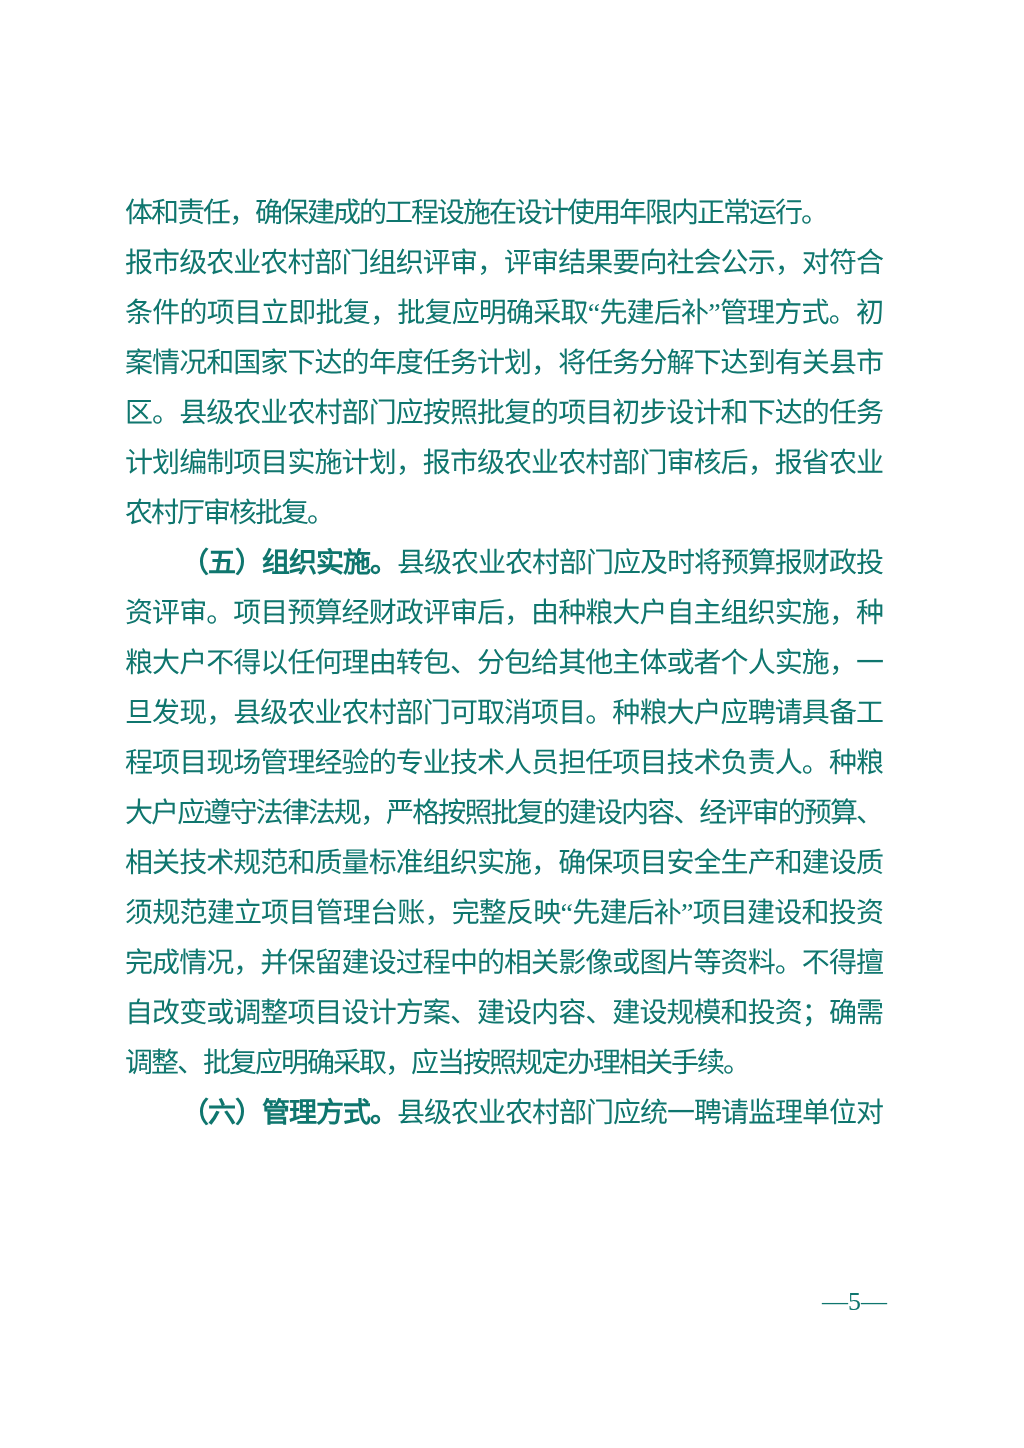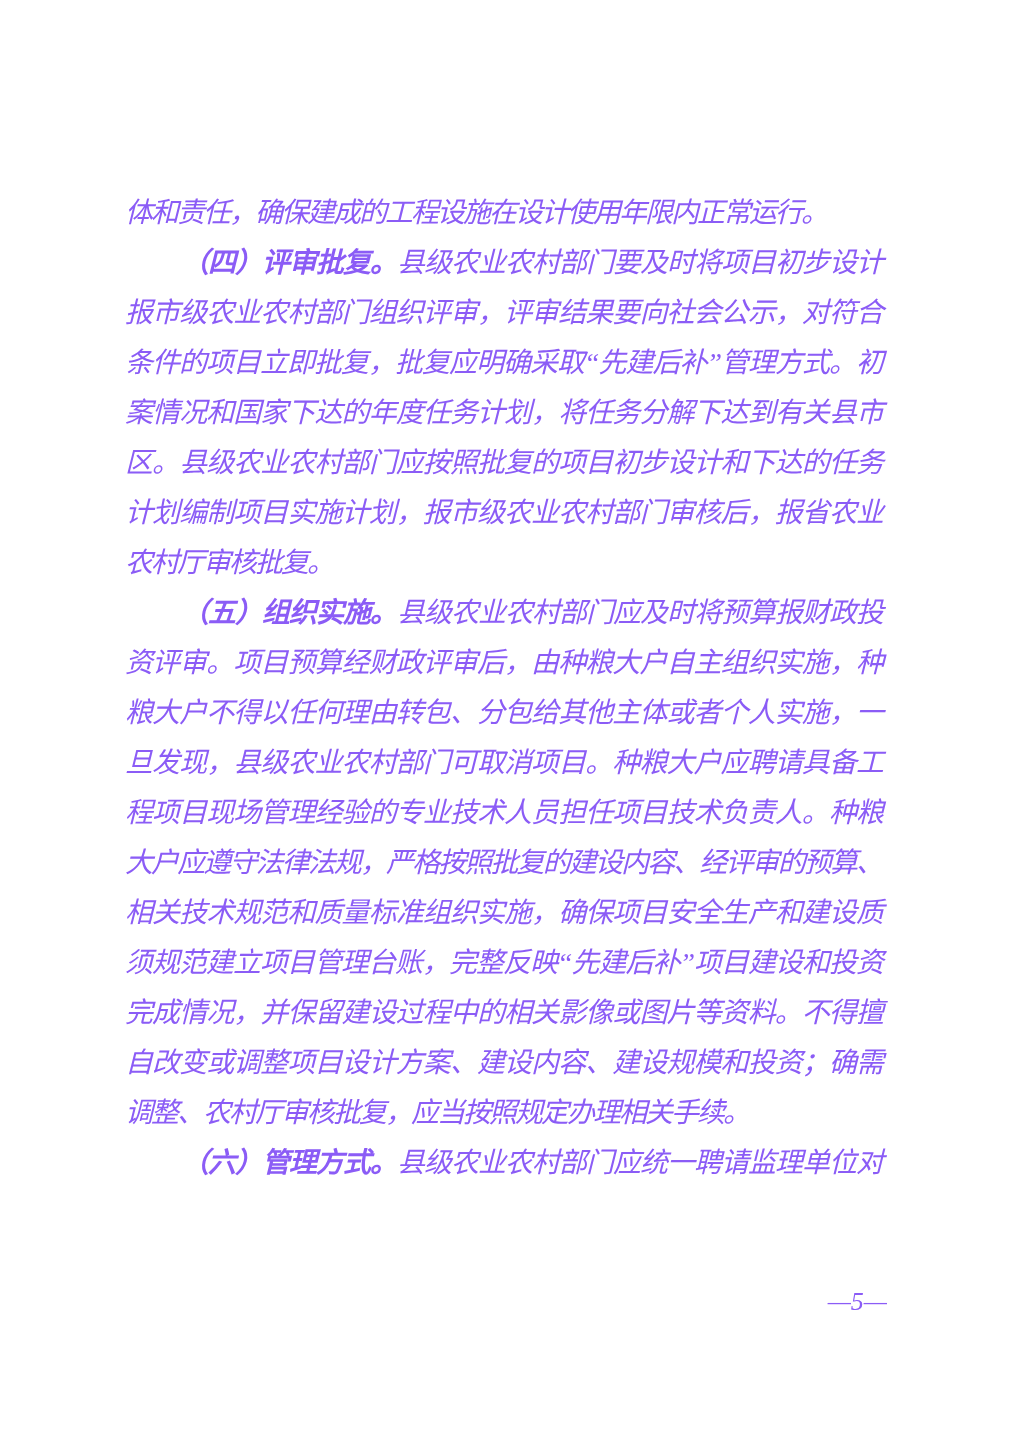--- a/index.html
+++ b/index.html
@@ -52,39 +52,38 @@
     width: 762px;
     text-align: right;
     font-size: 26px;
     line-height: 32px;
     letter-spacing: 0;
   }
 </style>
 </head>
 <body>
 
-<div class="page" style="background: rgb(255, 255, 255); color: #8b5cf6; font-style: italic;">
+<div class="page" style="background: rgb(255, 255, 255); color: #0f766e;">
   <div class="textblock" id="textblock">
       <div class="line"><span>体和责任，确保建成的工程设施在设计使用年限内正常运行。</span></div>
-      <div class="line indent justify"><b>（四）评审批复。</b><span>县级农业农村部门要及时将项目初步设计</span></div>
       <div class="line justify"><span>报市级农业农村部门组织评审，评审结果要向社会公示，对符合</span></div>
       <div class="line justify"><span>条件的项目立即批复，批复应明确采取“先建后补”管理方式。初</span></div>
       <div class="line justify"><span>案情况和国家下达的年度任务计划，将任务分解下达到有关县市</span></div>
       <div class="line justify"><span>区。县级农业农村部门应按照批复的项目初步设计和下达的任务</span></div>
       <div class="line justify"><span>计划编制项目实施计划，报市级农业农村部门审核后，报省农业</span></div>
       <div class="line"><span>农村厅审核批复。</span></div>
       <div class="line indent justify"><b>（五）组织实施。</b><span>县级农业农村部门应及时将预算报财政投</span></div>
       <div class="line justify"><span>资评审。项目预算经财政评审后，由种粮大户自主组织实施，种</span></div>
       <div class="line justify"><span>粮大户不得以任何理由转包、分包给其他主体或者个人实施，一</span></div>
       <div class="line justify"><span>旦发现，县级农业农村部门可取消项目。种粮大户应聘请具备工</span></div>
       <div class="line justify"><span>程项目现场管理经验的专业技术人员担任项目技术负责人。种粮</span></div>
       <div class="line justify"><span>大户应遵守法律法规，严格按照批复的建设内容、经评审的预算、</span></div>
       <div class="line justify"><span>相关技术规范和质量标准组织实施，确保项目安全生产和建设质</span></div>
       <div class="line justify"><span>须规范建立项目管理台账，完整反映“先建后补”项目建设和投资</span></div>
       <div class="line justify"><span>完成情况，并保留建设过程中的相关影像或图片等资料。不得擅</span></div>
       <div class="line justify"><span>自改变或调整项目设计方案、建设内容、建设规模和投资；确需</span></div>
-      <div class="line"><span>调整、农村厅审核批复，应当按照规定办理相关手续。</span></div>
+      <div class="line"><span>调整、批复应明确采取，应当按照规定办理相关手续。</span></div>
       <div class="line indent justify"><b>（六）管理方式。</b><span>县级农业农村部门应统一聘请监理单位对</span></div>
     </div>
   <div class="footer">
     <span>—5—</span>
   </div>
 </div>
 
 </body></html>

